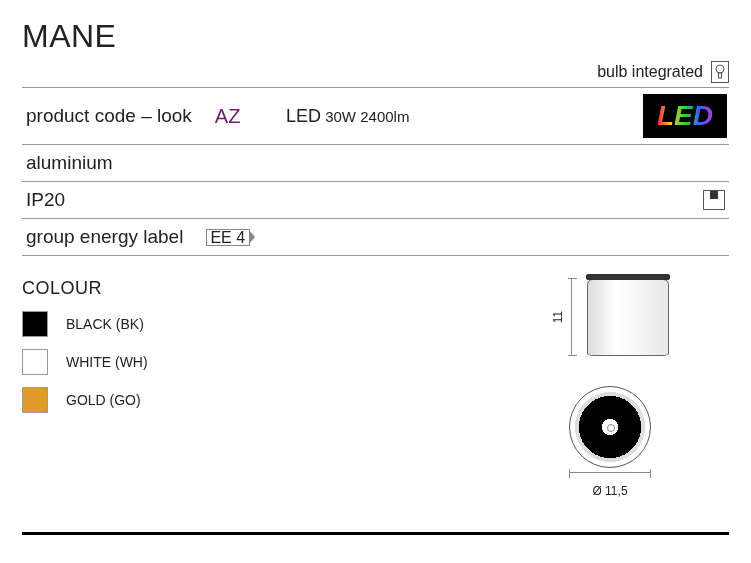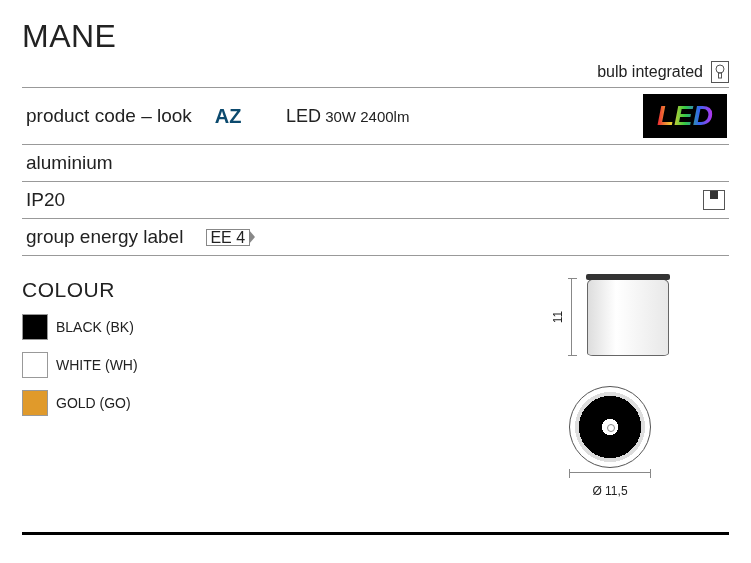--- a/index.html
+++ b/index.html
@@ -46,21 +46,21 @@
   }
   .spec-cell {
     padding: 7px 4px;
     font-size: 19px;
     display: flex;
     align-items: center;
     gap: 23px;
   }
   .col-left { width: 260px; }
   .col-right { flex: 1; position: relative; }
-  .az { color: #0c4a6e; font-weight: 700; font-size: 20px; }
+  .az { color: #701a75; font-weight: 400; font-size: 20px; }
   .led-spec { font-size: 15px; text-align: center; }
   .led-spec strong { font-size: 18px; font-weight: 400; }
   .led-badge {
     position: absolute;
     right: 2px; top: 6px;
     width: 84px; height: 44px;
     background: #000;
     display: flex; align-items: center; justify-content: center;
   }
   .led-badge span {
@@ -99,23 +99,23 @@
   }
   .install-icon::before {
     content: '';
     width: 8px; height: 8px;
     background: #333;
     margin-top: 0;
   }
 
   .lower { display: flex; margin-top: 22px; }
   .colour-block { flex: 1; }
-  .colour-title { font-size: 21px; margin-bottom: 12px; letter-spacing: 0.5px; }
+  .colour-title { font-size: 18px; margin-bottom: 12px; letter-spacing: 0.5px; }
   .colour-item {
-    display: flex; align-items: center; gap: 8px;
+    display: flex; align-items: center; gap: 18px;
     font-size: 14px; margin-bottom: 12px;
   }
   .swatch { width: 26px; height: 26px; border: 1px solid #999; }
   .sw-black { background: #000; }
   .sw-white { background: #fff; }
   .sw-gold  { background: #e09a2b; }
 
   .drawings {
     width: 220px;
     display: flex;

